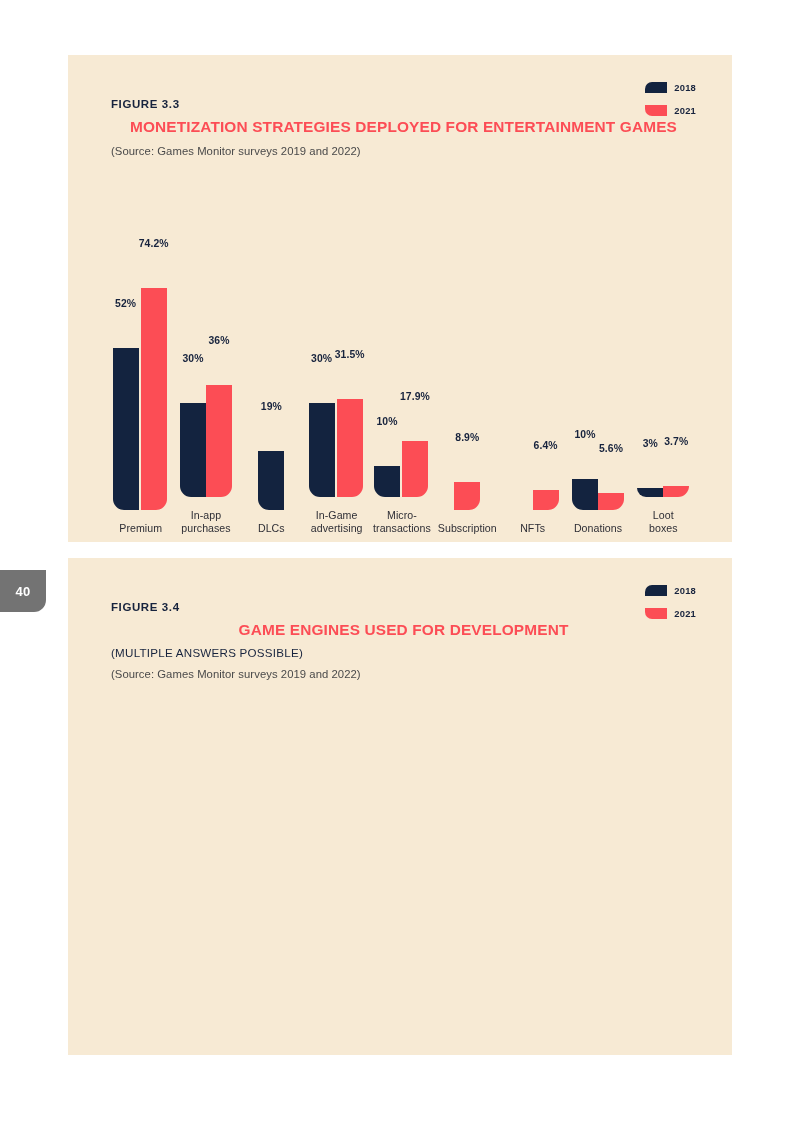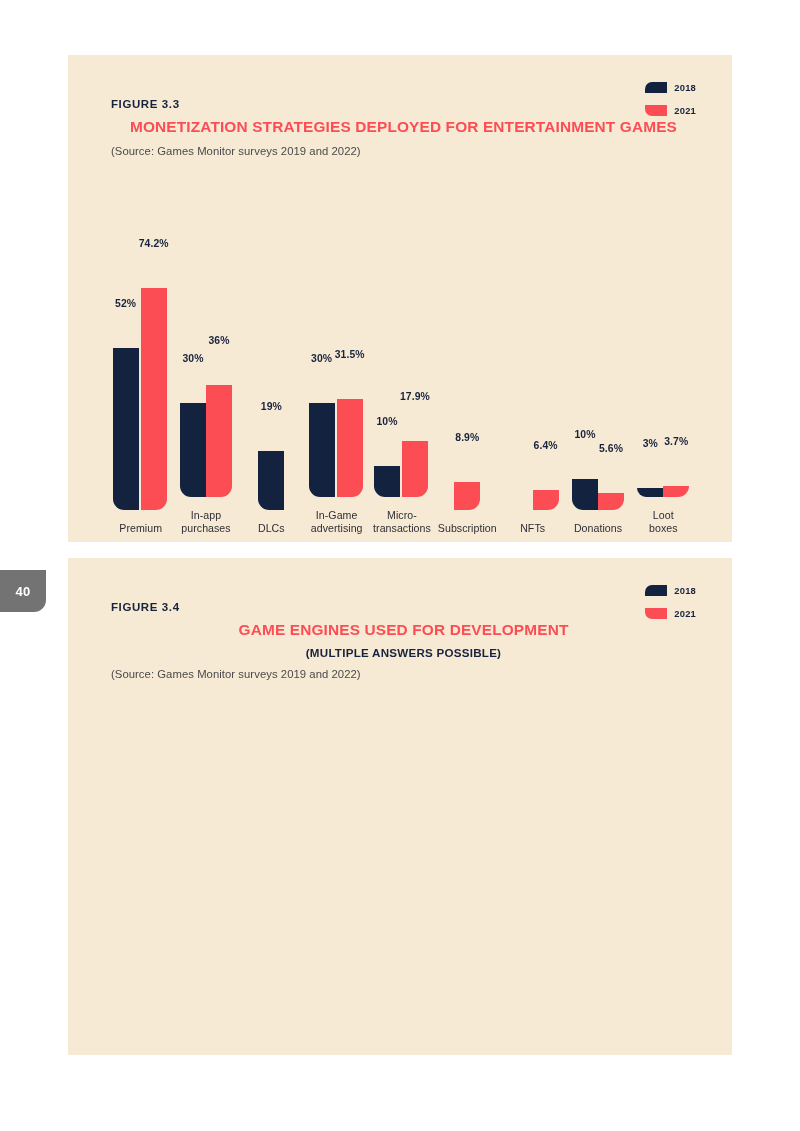--- a/index.html
+++ b/index.html
@@ -58,24 +58,23 @@
     margin-top:8px;
     font-size:15.4px;
     font-weight:bold;
     color:#fc4d55;
     letter-spacing:.15px;
     text-align:center;
   }
   .fig-sub{
     margin-top:7px;
     font-size:11.6px;
-    font-weight:bold;
+    font-weight:normal;
     color:#17233d;
     letter-spacing:.25px;
-    text-align:center;
   }
   .fig-source{
     margin-top:9px;
     font-size:11.3px;
     color:#4a4a4a;
     letter-spacing:.05px;
   }
 
   
   .legend{

